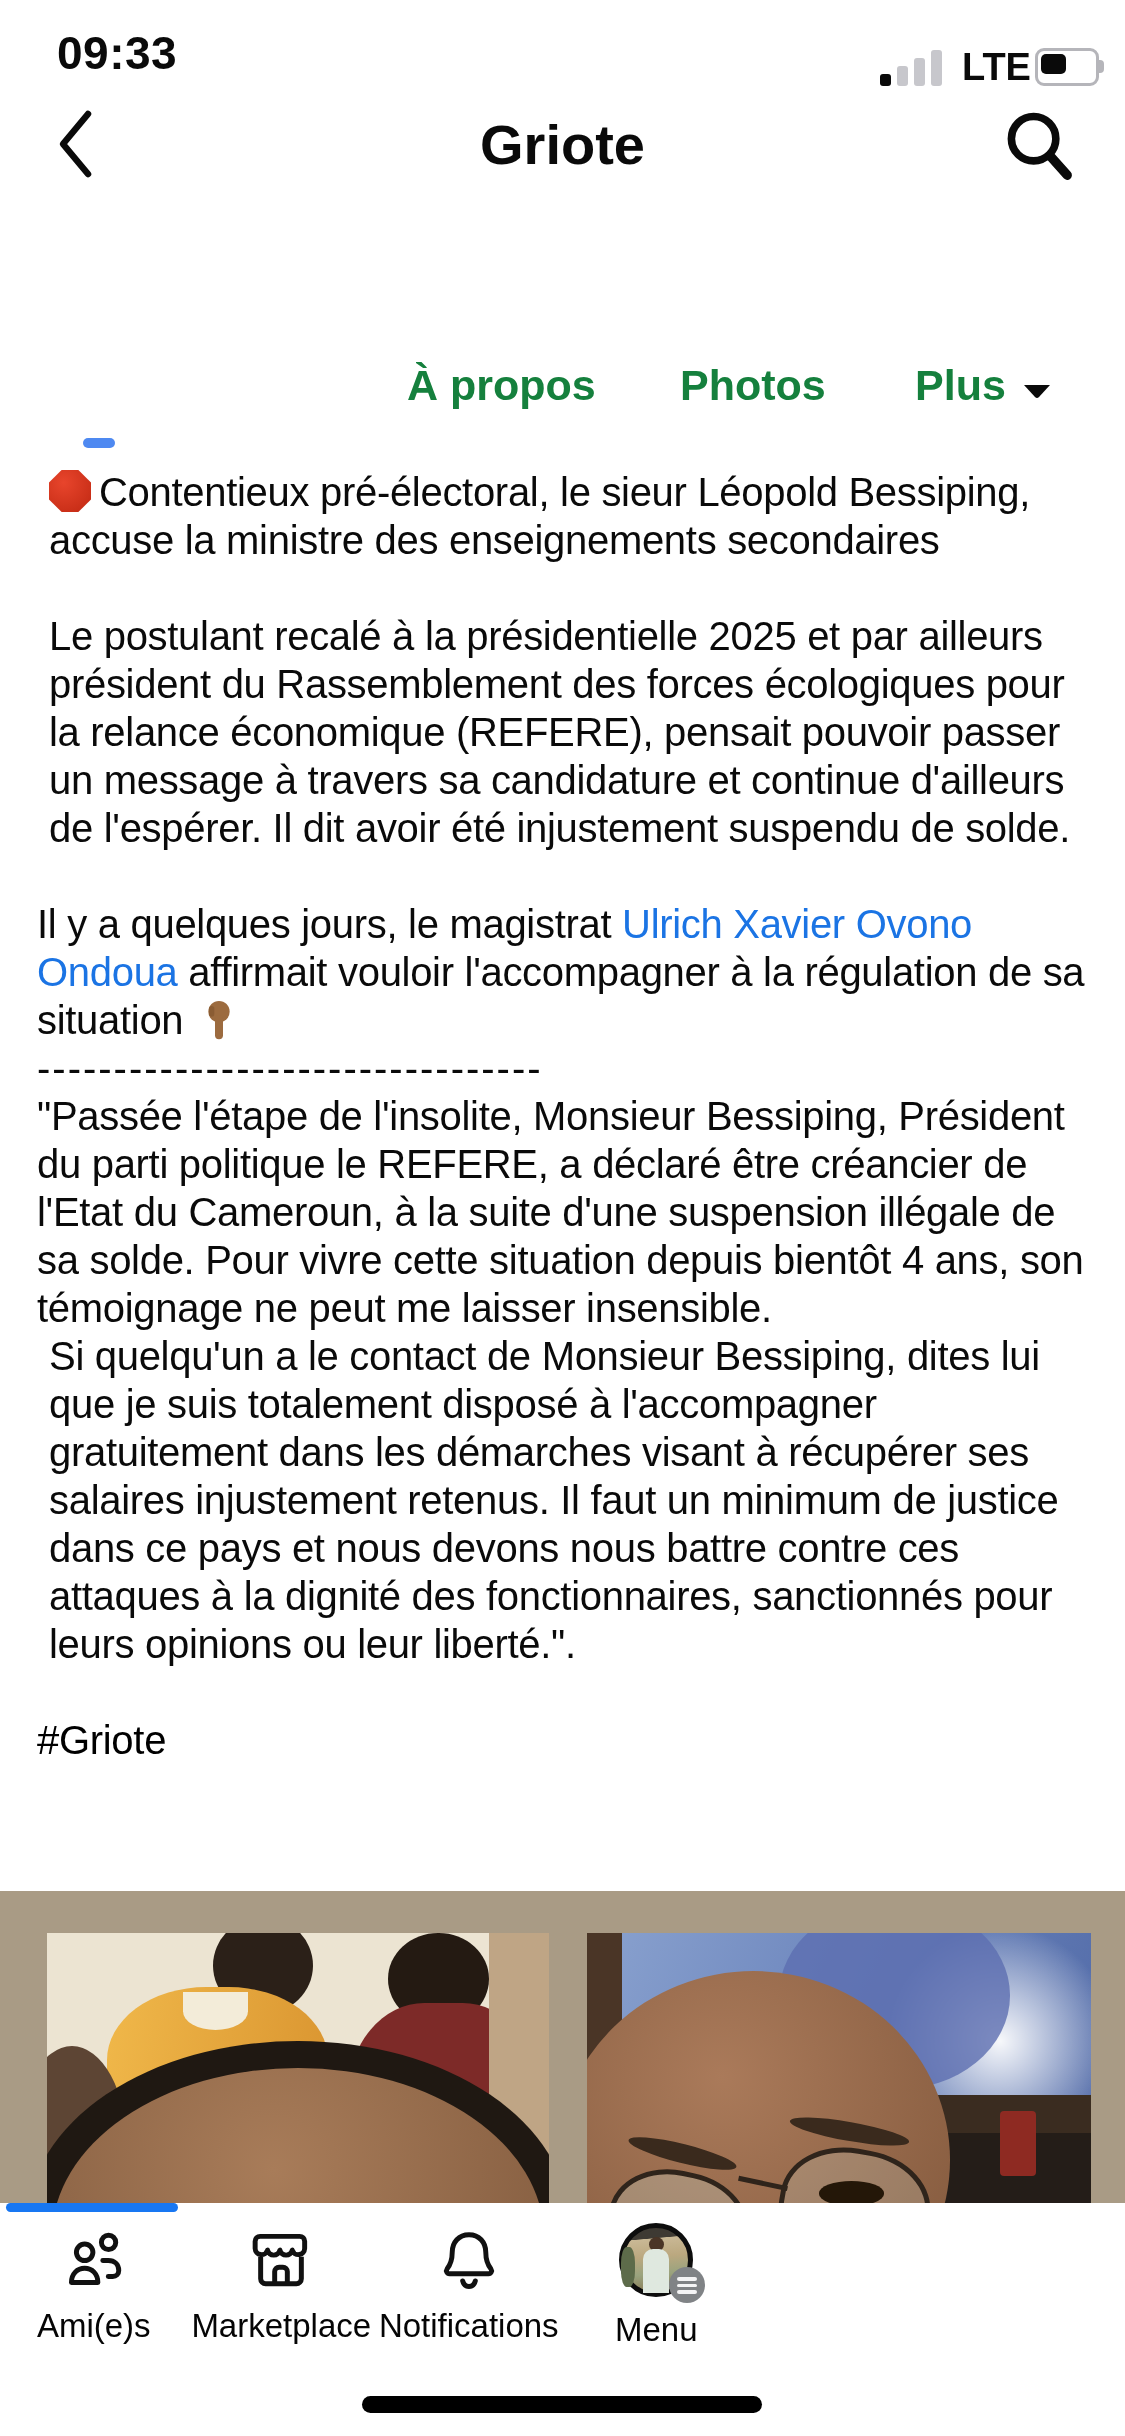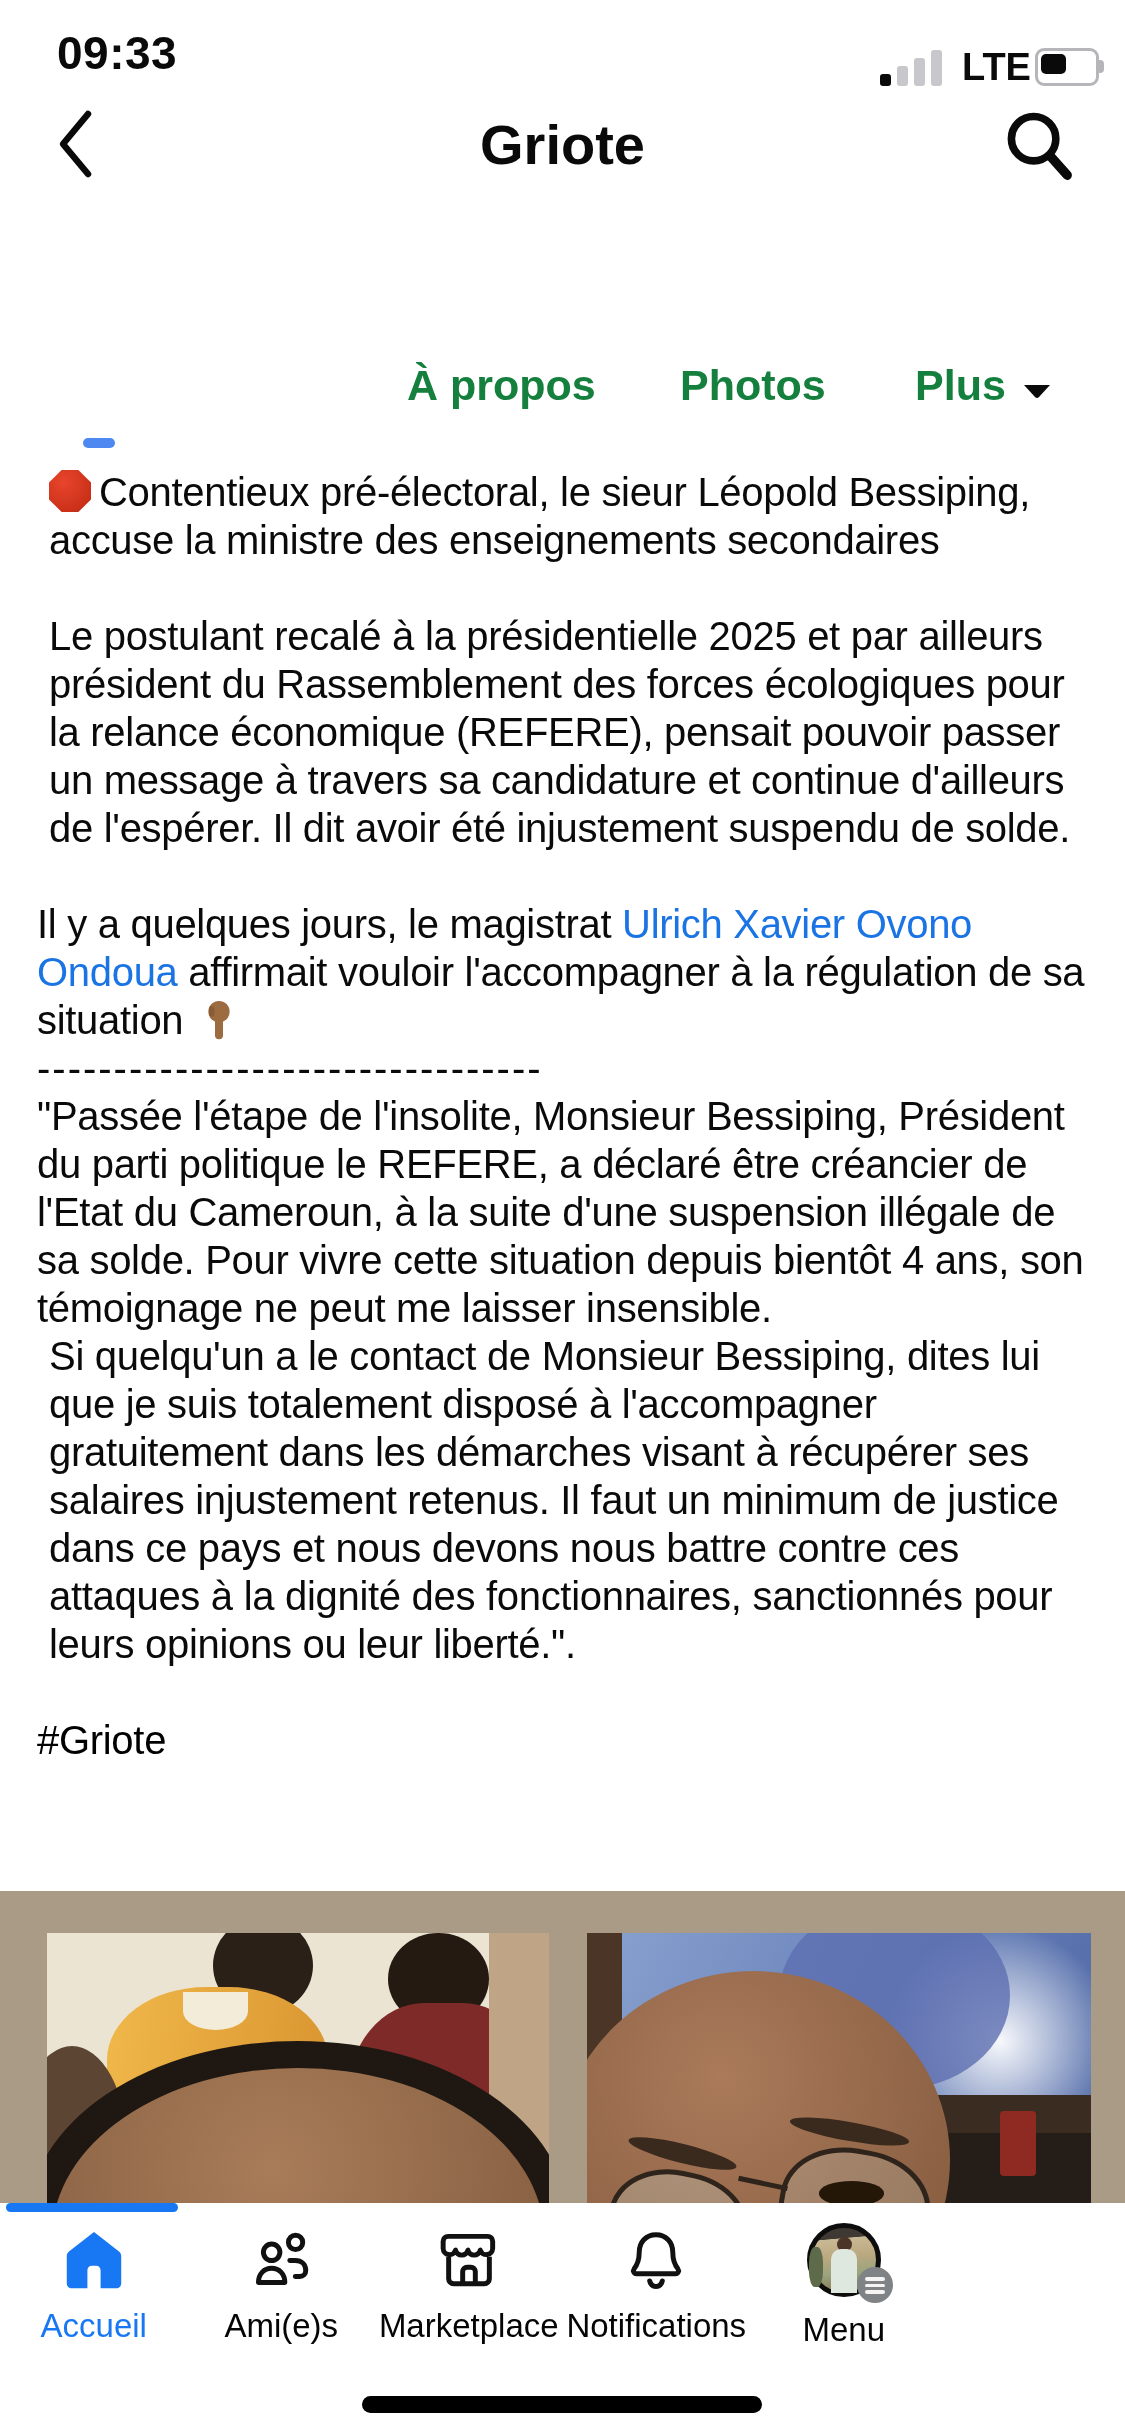--- a/index.html
+++ b/index.html
@@ -207,28 +207,20 @@
       <div class="rp-lensr"></div>
       <div class="rp-bridge"></div>
       <div class="rp-eyer"></div>
     </div>
   </div>
 
   <div class="navbar">
     <div class="indicator"></div>
     <div class="navitems">
 
-      <div class="navitem active">
-        <div class="navicon">
-          <svg width="66" height="66" viewBox="0 0 24 24">
-            <path fill="#1877f2" fill-rule="evenodd" d="M12 1.8 2.9 8.9c-.5.4-.8 1-.8 1.6v10c0 1 .8 1.8 1.8 1.8h16.2c1 0 1.8-.8 1.8-1.8v-10c0-.6-.3-1.2-.8-1.6L12 1.8zM9.6 22.3v-6.6c0-.9.7-1.6 1.6-1.6h1.6c.9 0 1.6.7 1.6 1.6v6.6H9.6z"></path>
-          </svg>
-        </div>
-        <div class="navlabel">Accueil</div>
-      </div>
 
 
       <div class="navitem">
         <div class="navicon">
           <svg width="66" height="66" viewBox="0 0 24 24">
             <circle cx="8.6" cy="9.2" r="3" fill="none" stroke="#111" stroke-width="1.8"></circle>
             <path d="M3.8 20.2 c0-3.2 2.1-5.2 4.8-5.2 s4.8 2 4.8 5.2 z" fill="none" stroke="#111" stroke-width="1.8" stroke-linejoin="round"></path>
             <circle cx="17.3" cy="5.6" r="2.6" fill="none" stroke="#111" stroke-width="1.8"></circle>
             <path d="M15.2 12.2 h2 c2.3 0 3.8 1.5 3.8 3.6 0 1.3-.9 2.2-2.2 2.2 h-1.6" fill="none" stroke="#111" stroke-width="1.8" stroke-linecap="round"></path>
           </svg>

